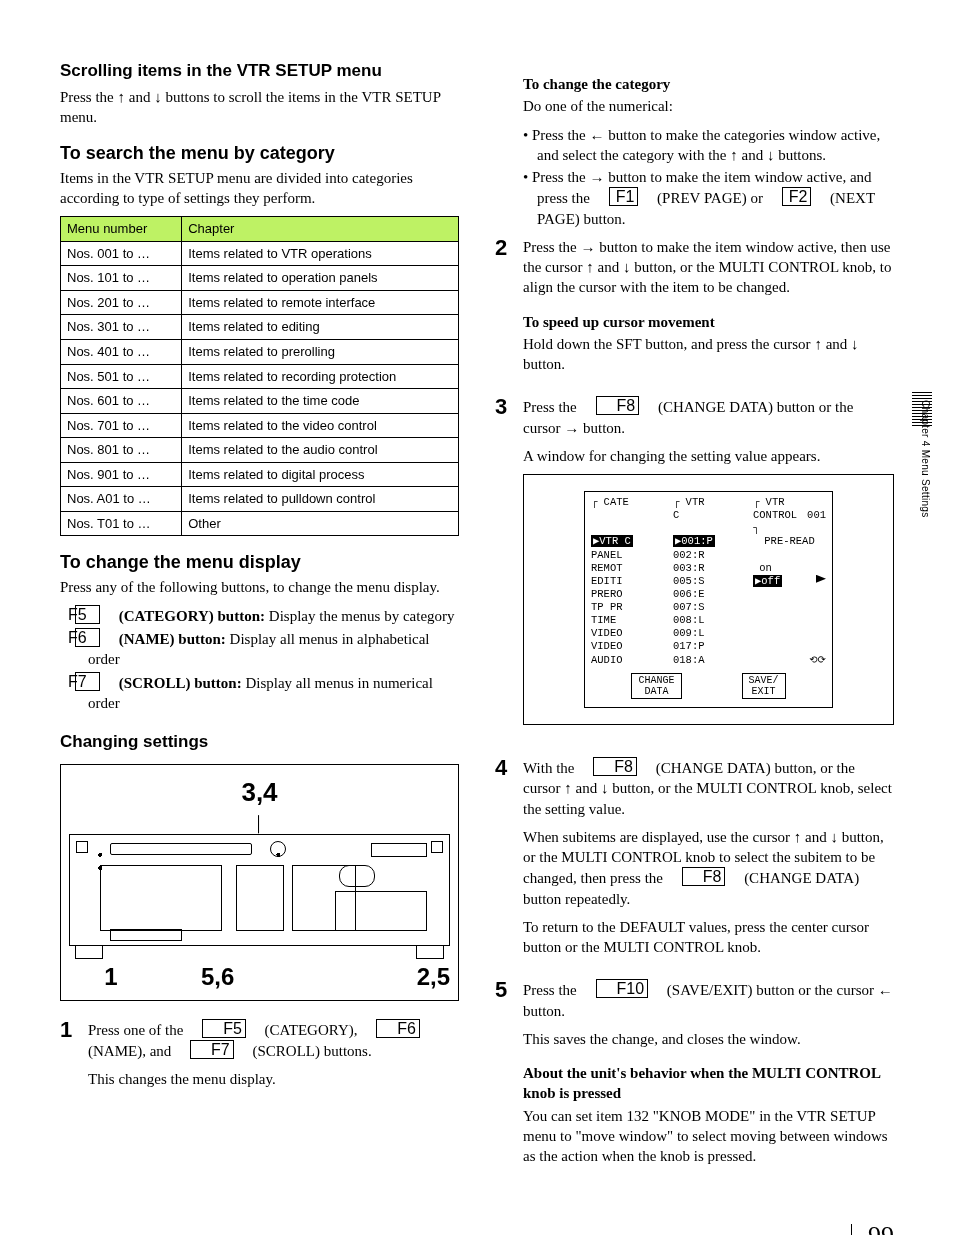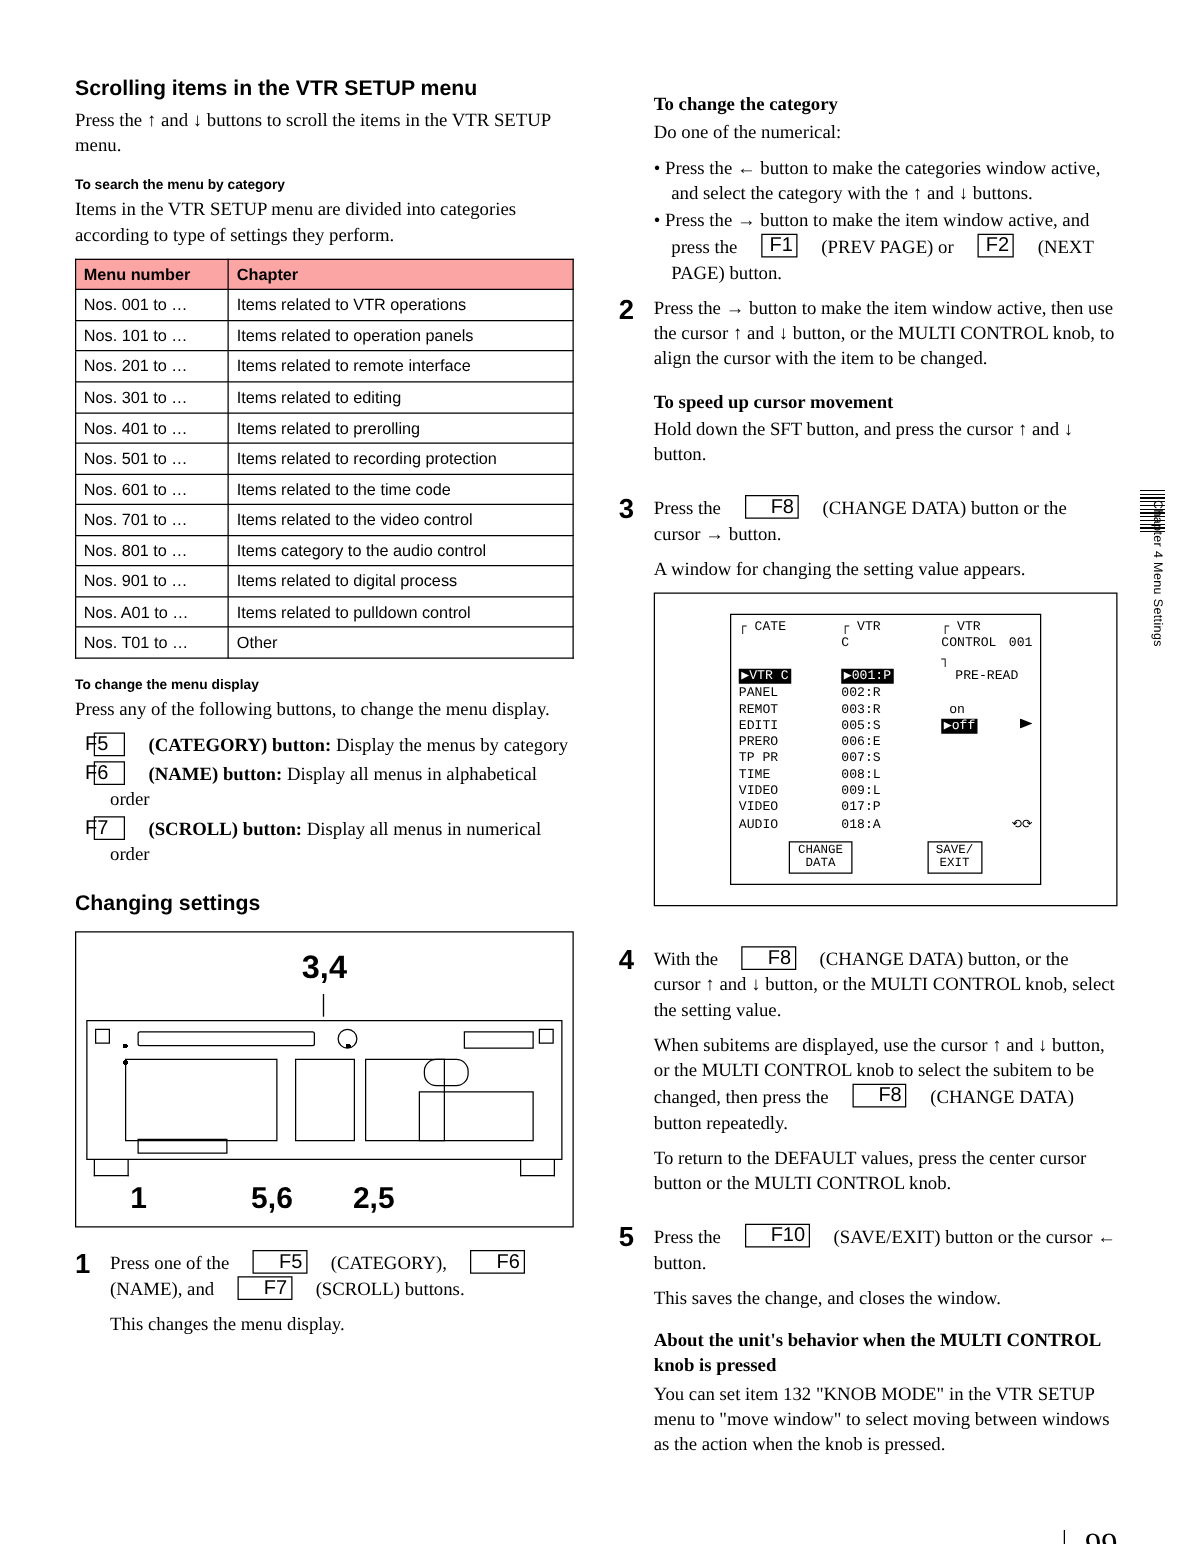--- a/index.html
+++ b/index.html
@@ -24,38 +24,38 @@
   }
   h2.section {
     font-family: Arial, Helvetica, sans-serif;
     font-weight: bold;
     font-size: 17px;
     margin: 0 0 4px 0;
   }
   .subhead {
     font-family: Arial, Helvetica, sans-serif;
     font-weight: bold;
-    font-size: 11px;
+    font-size: 18px;
     margin: 14px 0 2px 0;
   }
   p { margin: 0 0 8px 0; }
   .para { margin: 0 0 8px 0; }
   table.cat {
     border-collapse: collapse;
     width: 100%;
     margin: 8px 0 10px 0;
     font-family: Arial, Helvetica, sans-serif;
     font-size: 13px;
   }
   table.cat th, table.cat td {
     border: 1px solid #000;
     padding: 3px 6px;
     text-align: left;
   }
-  table.cat th { background: #fca5a5; font-weight: bold; }
+  table.cat th { background: #bef264; font-weight: normal; }
   .fkey {
     display: inline-block;
     border: 1px solid #000;
     font-family: Arial, Helvetica, sans-serif;
     font-size: 16px;
     line-height: 1;
     padding: 1px 3px 0 20px;
     margin: 0 15px;
     vertical-align: 1px;
   }
@@ -98,21 +98,21 @@
   .dev-screen.r { left:auto; right:6px; }
   .dev-strip { position:absolute; left:40px; top:8px; width:140px; height:10px; border:1px solid #000; border-radius:2px; }
   .dev-knob { position:absolute; right:74px; top:30px; width:34px; height:20px; border:1px solid #000; border-radius:10px; }
   .dev-block { position:absolute; border:1px solid #000; }
   .dev-foot { display:flex; justify-content:space-between; padding:0 6px; }
   .dev-foot .f { width:26px; height:12px; border:1px solid #000; border-top:none; }
   .dev-leader { text-align:center; }
   .dev-bottom-labels { display:flex; font-size:24px; font-weight:bold; margin-top:2px; }
   .dev-bottom-labels span:nth-child(1){ flex:0 0 22%; text-align:center;}
   .dev-bottom-labels span:nth-child(2){ flex:0 0 34%; text-align:center;}
-  .dev-bottom-labels span:nth-child(3){ flex:1 1 auto; text-align:left;}
+  .dev-bottom-labels span:nth-child(3){ flex:1 1 auto; text-align:right;}
 
   
   .screen-wrap { border:1px solid #000; padding:16px 60px; margin:8px 0 18px 0; }
   .screen {
     border:1px solid #000;
     font-family: "Courier New", monospace;
     font-size: 10.5px;
     line-height: 1.25;
     padding: 4px 6px 8px 6px;
     background:#fff;
@@ -208,21 +208,21 @@
         <tr>
             <td>Nos. 601 to …</td>
             <td>Items related to the time code</td>
           </tr>
         <tr>
             <td>Nos. 701 to …</td>
             <td>Items related to the video control</td>
           </tr>
         <tr>
             <td>Nos. 801 to …</td>
-            <td>Items category to the audio control</td>
+            <td>Items related to the audio control</td>
           </tr>
         <tr>
             <td>Nos. 901 to …</td>
             <td>Items related to digital process</td>
           </tr>
         <tr>
             <td>Nos. A01 to …</td>
             <td>Items related to pulldown control</td>
           </tr>
         <tr>

